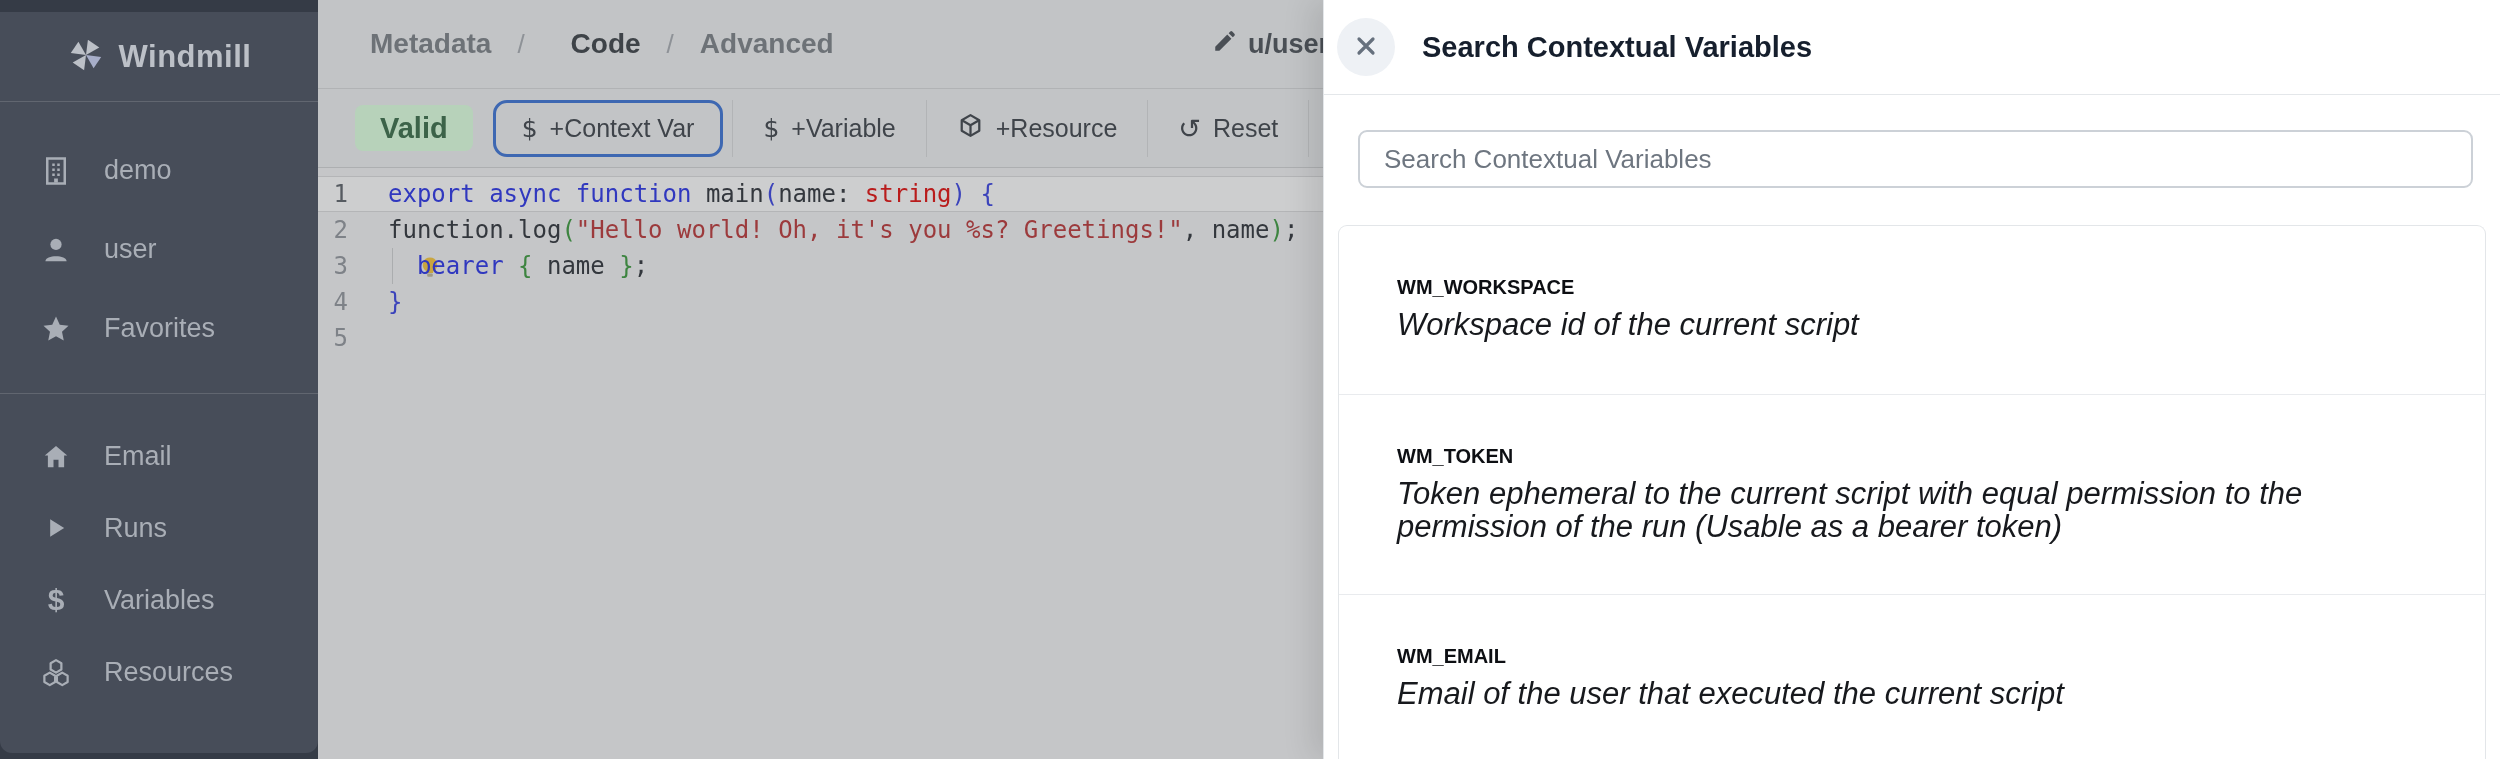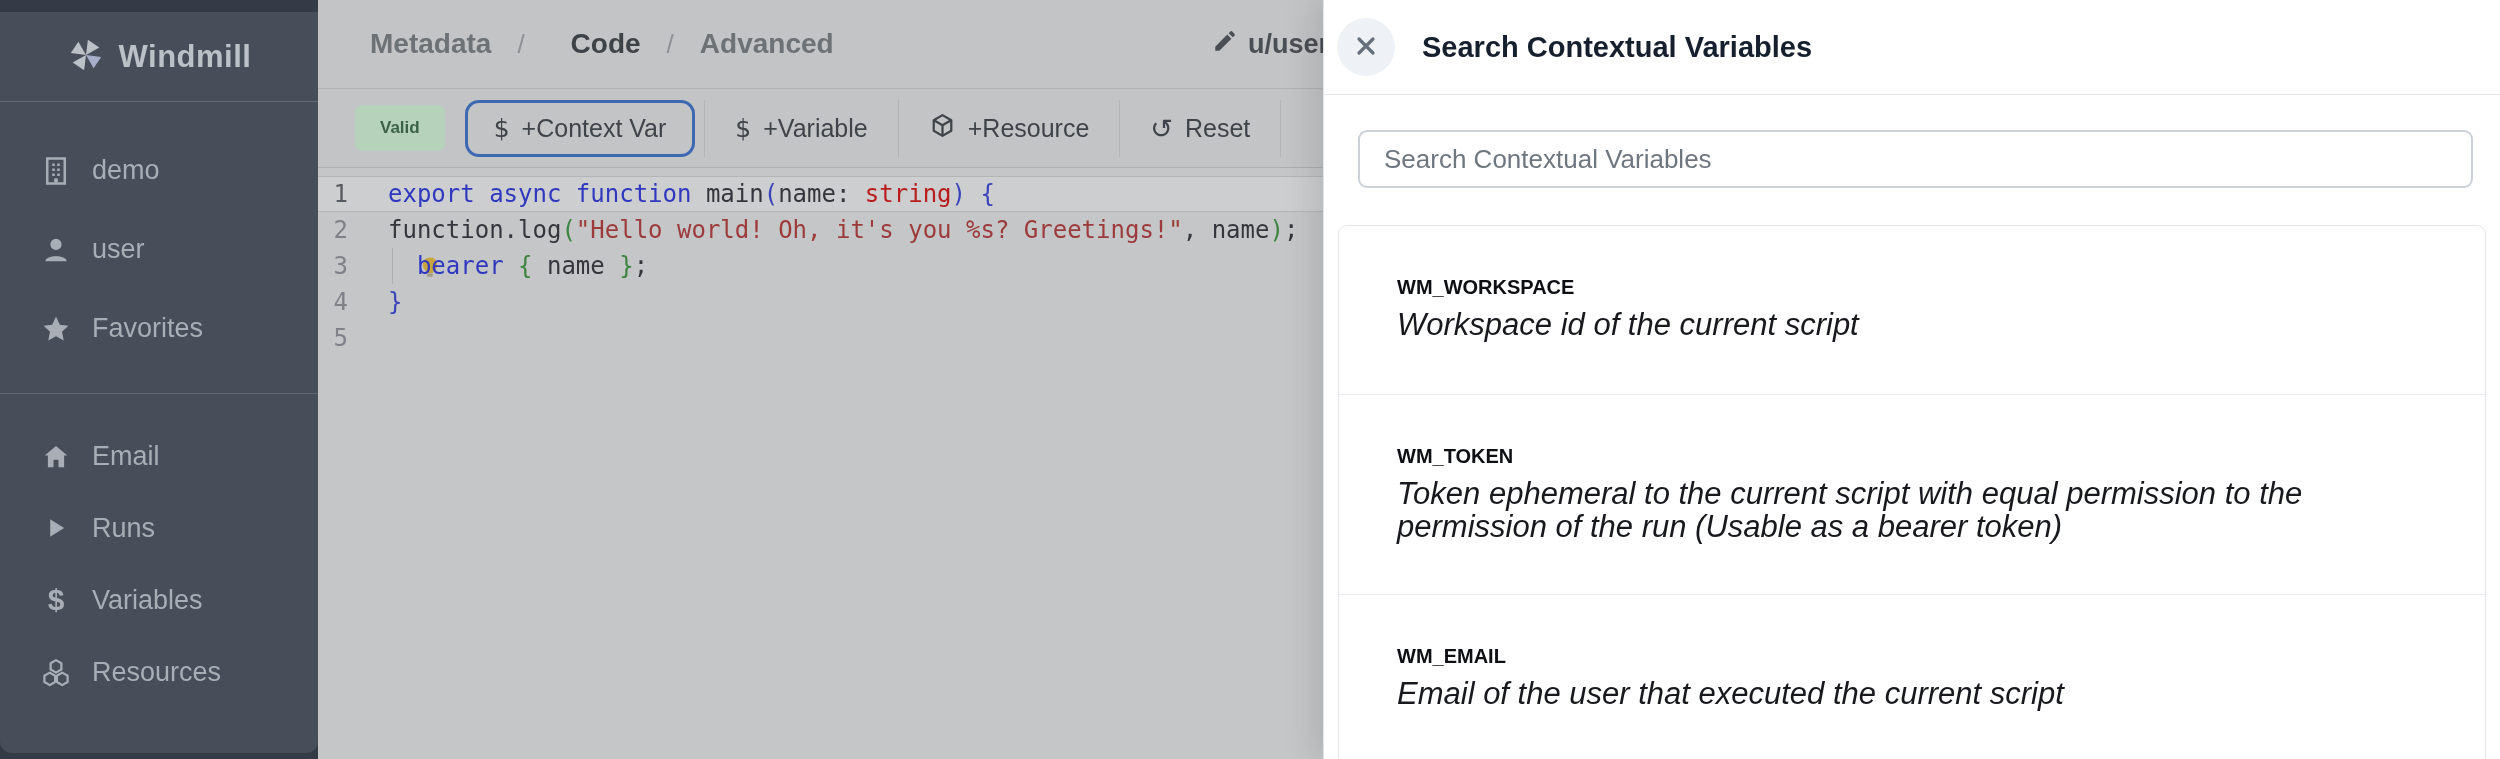--- a/index.html
+++ b/index.html
@@ -7,21 +7,21 @@
        font-family:"Liberation Sans",sans-serif;}
 
   
   .sidebar{position:absolute;left:0;top:0;width:318px;height:759px;background:#353b46;}
   .sidebar-inner{position:absolute;left:0;top:12px;width:318px;height:741px;background:#474d59;
        border-radius:0 0 12px 12px;overflow:hidden;}
   .logo-row{height:89px;display:flex;align-items:center;justify-content:center;gap:14px;
        border-bottom:1px solid rgba(255,255,255,.14);cursor:pointer;}
   .logo-text{color:#bcc0c7;font-size:31px;font-weight:700;letter-spacing:.5px;}
   .nav{display:flex;flex-direction:column;}
-  .nav-item{display:flex;align-items:center;gap:20px;padding-left:40px;color:#a9aeb6;
+  .nav-item{display:flex;align-items:center;gap:32px;padding-left:40px;color:#a9aeb6;
        font-size:27px;font-weight:500;cursor:pointer;}
   .nav-item .ic{width:32px;display:flex;justify-content:center;align-items:center;color:#a9aeb6;}
   .g1{padding-top:29px;}
   .g1 .nav-item{height:79px;}
   .sb-divider{height:1px;background:rgba(255,255,255,.14);margin-top:25px;}
   .g2{padding-top:26px;}
   .g2 .nav-item{height:72px;}
   .dollar-glyph{font-size:30px;font-weight:700;}
 
   
@@ -31,21 +31,21 @@
   .tabs{display:flex;align-items:center;gap:26px;font-size:28px;}
   .tab{color:#6d7277;font-weight:600;cursor:pointer;}
   .tab.active{color:#3e4348;font-weight:700;margin-left:20px;}
   .tab-sep{color:#8e9297;font-size:26px;}
   .script-path{position:absolute;left:894px;top:0;height:89px;display:flex;align-items:center;
        gap:10px;color:#4a4f55;font-size:27px;font-weight:700;cursor:pointer;}
 
   .mtoolbar{height:79px;background:#c2c4c6;border-bottom:1px solid #adafb1;display:flex;
        align-items:center;padding-left:37px;box-sizing:border-box;}
   .valid{height:46px;padding:0 25px;border-radius:8px;background:#b7d2ba;color:#3c6349;
-       font-size:17px;font-weight:600;display:flex;align-items:center;}
+       font-size:29px;font-weight:600;display:flex;align-items:center;}
   .btn-row{display:flex;align-items:stretch;height:57px;margin-left:20px;}
   .tb-btn{display:flex;align-items:center;gap:12px;padding:0 30px;font-size:25px;color:#3f444a;
        background:transparent;border:none;font-family:inherit;cursor:pointer;}
   .tb-btn.focused{border:3px solid #3e68b2;border-radius:14px;padding:0 26px;margin-right:9px;
        box-sizing:border-box;}
   .vsep{width:1px;background:#b2b4b6;}
   .tb-ic{font-size:25px;color:#3f444a;font-family:"DejaVu Sans","Liberation Sans",sans-serif;}
   .tb-ic.big{font-size:27px;}
 
   

